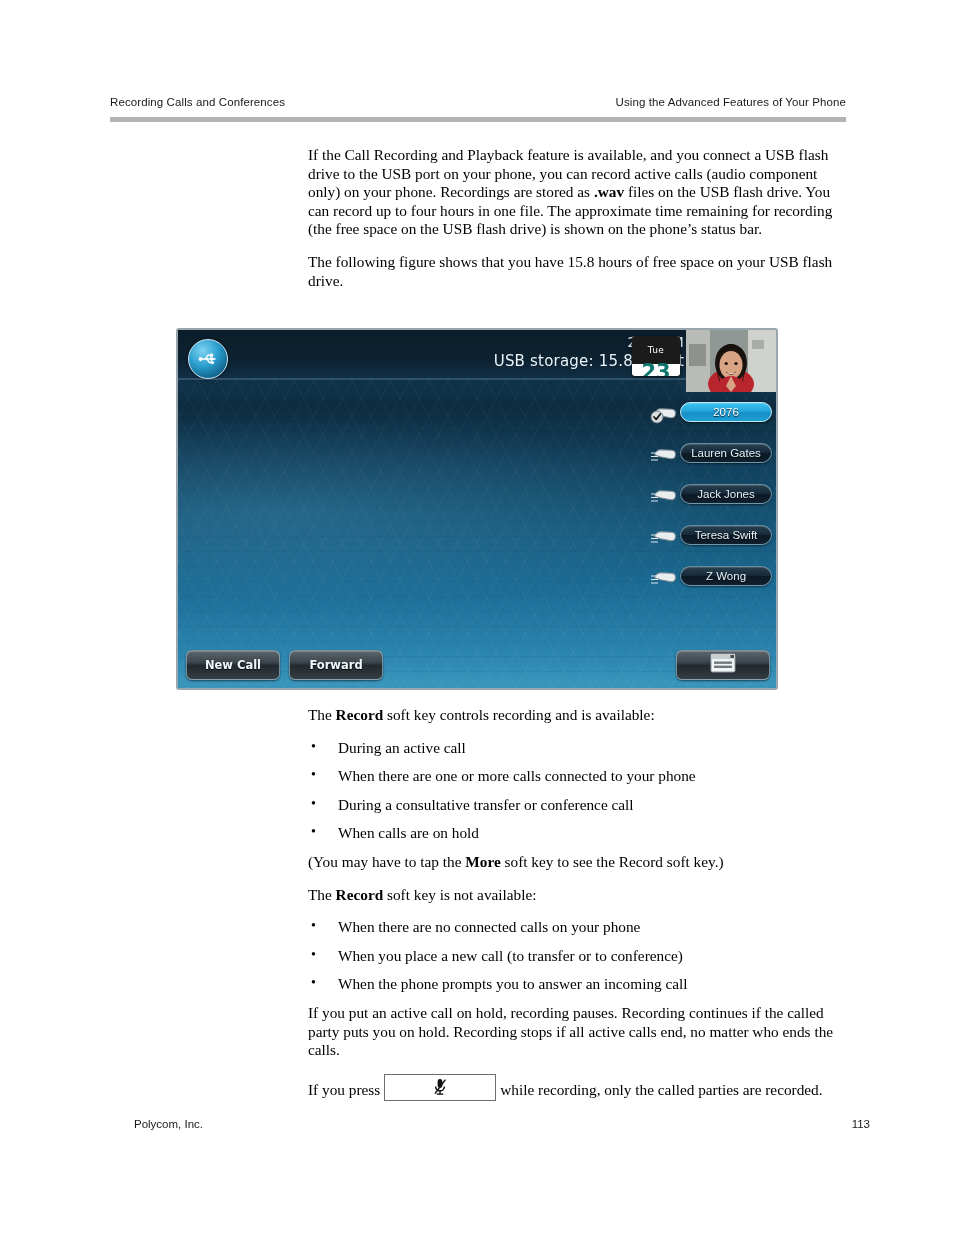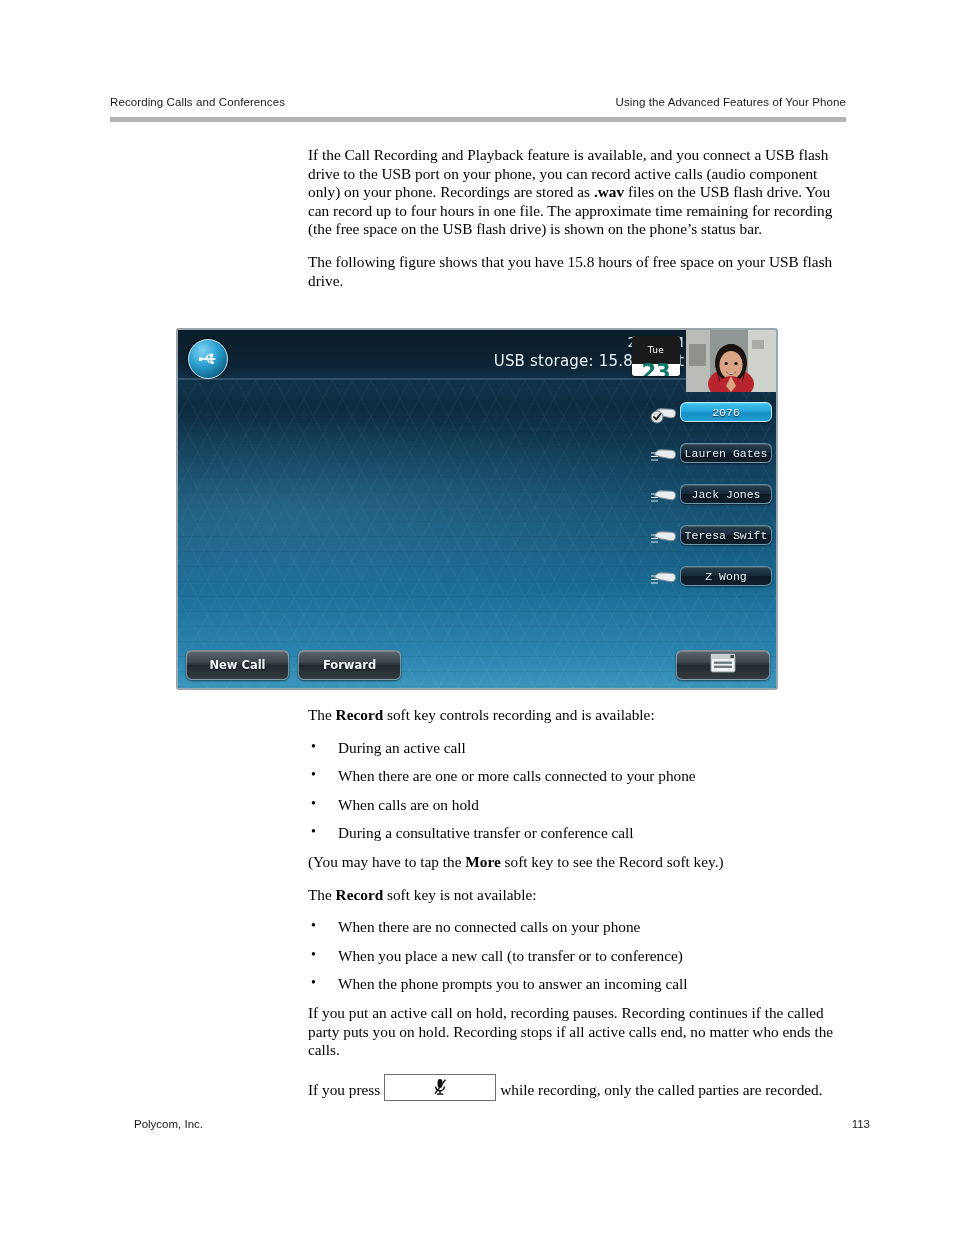--- a/index.html
+++ b/index.html
@@ -156,41 +156,41 @@
     position:absolute;right:4px;top:62px;width:118px;
   }
   .callrow{
     position:relative;height:40px;margin-bottom:1px;
     display:flex;align-items:center;justify-content:flex-end;
   }
   .handset{
     position:absolute;left:-4px;top:6px;width:30px;height:28px;
   }
   .callbtn{
-    width:92px;height:20px;border-radius:6px;
+    width:92px;height:20px;border-radius:13px;
     border:1px solid rgba(150,200,225,.65);
     background:linear-gradient(180deg,#29414f 0%,#16293a 48%,#0c1a28 52%,#101f2c 100%);
     box-shadow:inset 0 1px 0 rgba(255,255,255,.14), 0 1px 2px rgba(0,0,0,.5);
     display:flex;align-items:center;justify-content:center;
-    font-family:Liberation Mono, monospace;font-size:11.5px;color:#e6f2f8;
+    font-family:Liberation Sans, sans-serif;font-size:11.5px;color:#e6f2f8;
     text-shadow:0 1px 1px rgba(0,0,0,.8);
     box-sizing:border-box;
   }
   .callbtn.active{
     background:linear-gradient(180deg,#3fc3ef 0%,#24a6db 45%,#178fc6 55%,#1f9fd2 100%);
     border-color:#bfe8f7;
     color:#ffffff;
   }
 
   
   .softkeys{
     position:absolute;left:8px;bottom:8px;display:flex;gap:9px;
   }
   .softkey{
-    width:103px;height:30px;border-radius:6px;
+    width:94px;height:30px;border-radius:6px;
     border:1px solid rgba(170,200,215,.6);
     background:linear-gradient(180deg,#5c666c 0%,#3c464c 40%,#222a30 52%,#333c42 100%);
     box-shadow:inset 0 1px 0 rgba(255,255,255,.22), 0 1px 2px rgba(0,0,0,.55);
     display:flex;align-items:center;justify-content:center;
     font-family:"DejaVu Sans", sans-serif;font-size:11.5px;font-weight:bold;color:#f2f7fa;
     text-shadow:0 1px 1px rgba(0,0,0,.85);
     box-sizing:border-box;
   }
   .morekey{
     position:absolute;right:6px;bottom:8px;
@@ -348,22 +348,22 @@
         </span>
       </div>
     </div>
   </div>
 
   <div class="col" style="top:706px;">
     <p class="para"><span>The </span><b>Record</b><span> soft key controls recording and is available:</span></p>
     <ul class="bul">
       <li>During an active call</li>
       <li>When there are one or more calls connected to your phone</li>
+      <li>During a consultative transfer or conference call</li>
       <li>When calls are on hold</li>
-      <li>During a consultative transfer or conference call</li>
     </ul>
     <p class="para"><span>(You may have to tap the </span><b>More</b><span> soft key to see the Record soft key.)</span></p>
     <p class="para"><span>The </span><b>Record</b><span> soft key is not available:</span></p>
     <ul class="bul">
       <li>When there are no connected calls on your phone</li>
       <li>When you place a new call (to transfer or to conference)</li>
       <li>When the phone prompts you to answer an incoming call</li>
     </ul>
     <p class="para">If you put an active call on hold, recording pauses. Recording continues if the called party puts you on hold. Recording stops if all active calls end, no matter who ends the calls.</p>
     <p class="para"><span>If you press</span><span class="keybox"><svg width="14" height="18" viewBox="0 0 14 18" aria-hidden="true">

